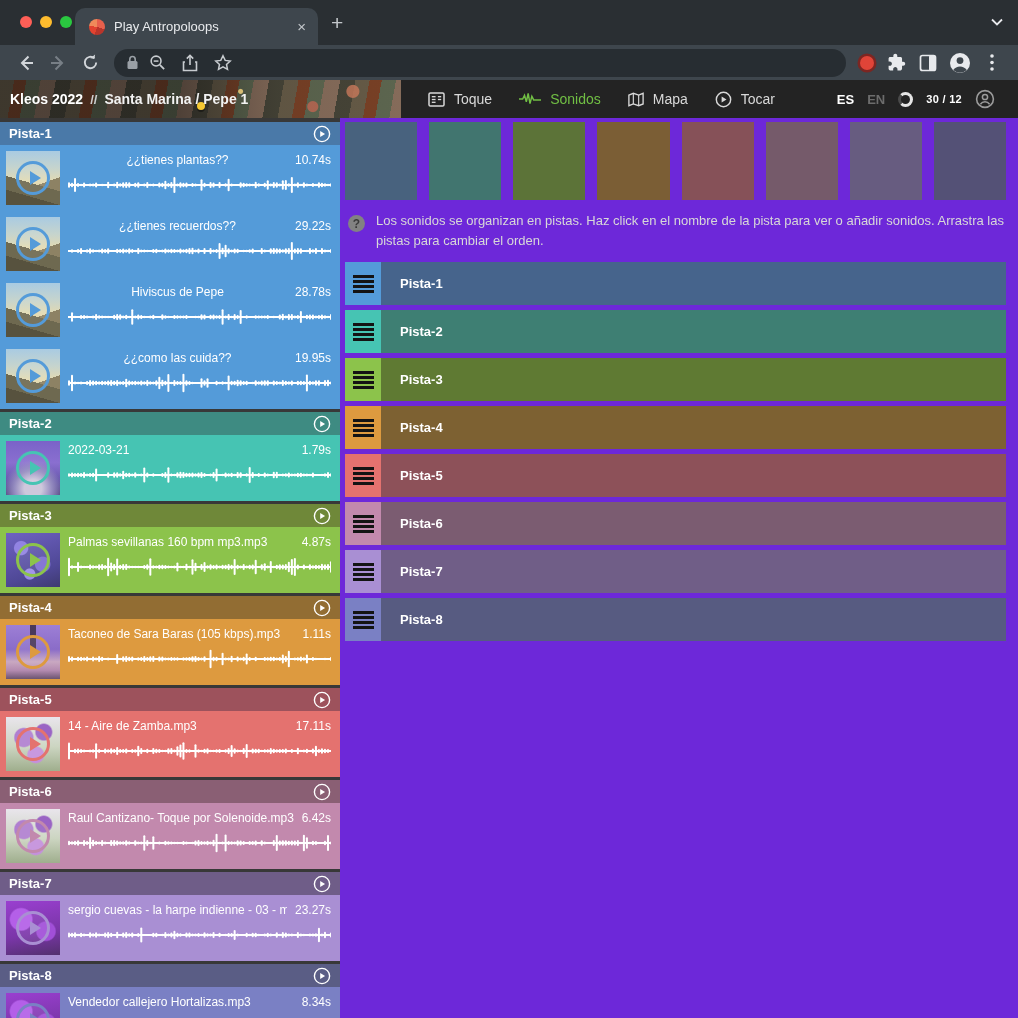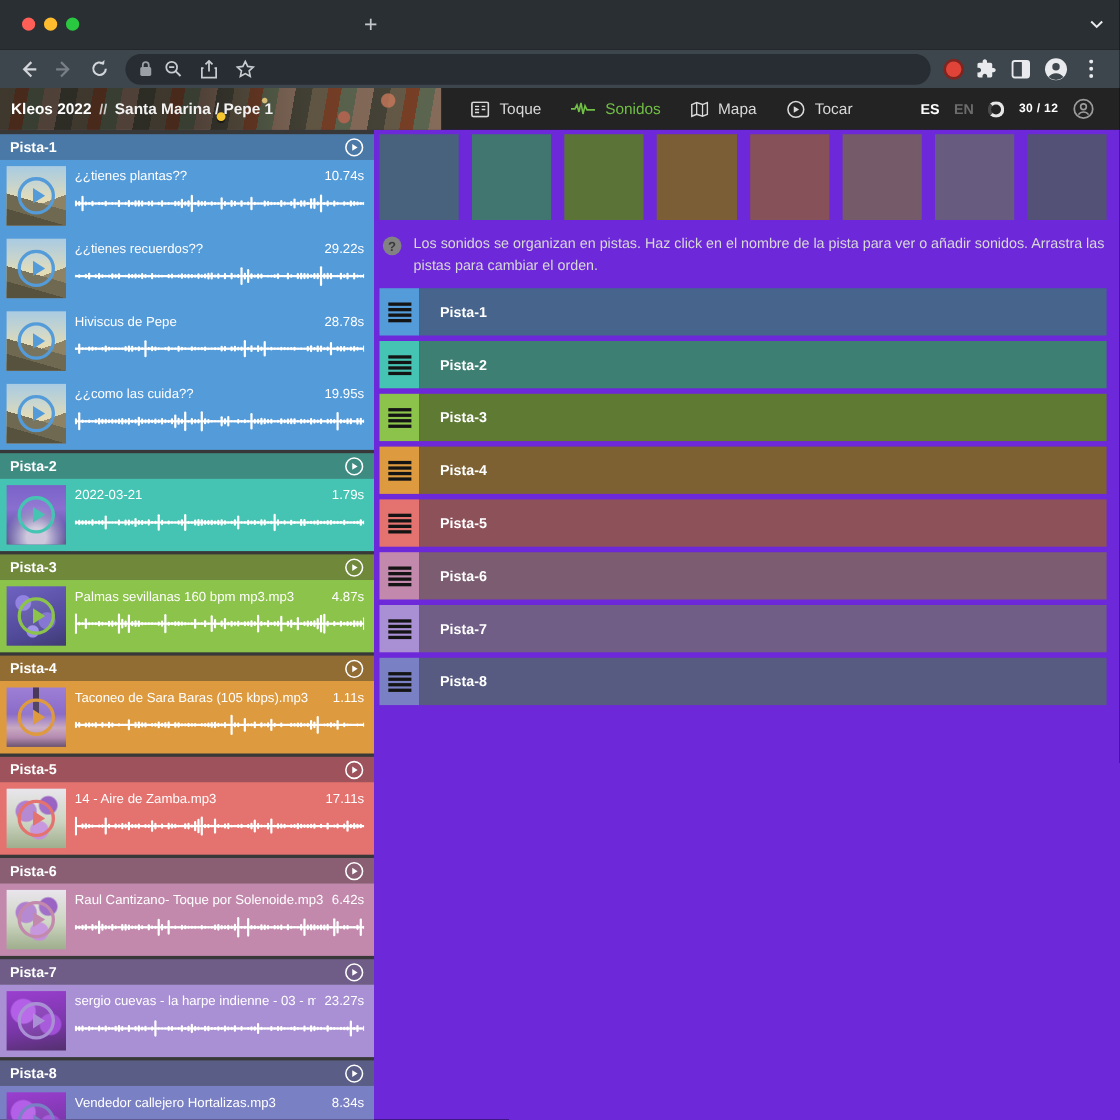--- a/index.html
+++ b/index.html
@@ -119,20 +119,25 @@
 </head>
 <body>
 
 <div class="screen">
 
   <div class="tabstrip">
     <div class="traffic">
       <span class="light red"></span>
       <span class="light yellow"></span>
       <span class="light green"></span>
+    </div>
+    <div class="tab">
+      <span class="favicon"></span>
+      <span class="tab-title">Play Antropoloops</span>
+      <span class="tab-close">×</span>
     </div>
     <div class="newtab">+</div>
     <div class="tabs-chevron">
       <svg width="14" height="10" viewBox="0 0 14 10">
           <path d="M2 2.5 L7 7.5 L12 2.5" stroke="#e8eaed" stroke-width="1.8" fill="none"></path>
         </svg>
     </div>
   </div>
 
   <div class="toolbar">
@@ -260,21 +265,21 @@
         <div class="track-section">
           <div class="track-header" style="background: rgb(74, 121, 168);">
             <span class="tname">Pista-1</span>
             <span class="tplay">
               <svg width="18" height="18" viewBox="0 0 18 18">
                 <circle cx="9" cy="9" r="7.6" stroke="#fff" stroke-width="1.4" fill="none"></circle>
                 <path d="M7.2 5.9 L12.1 9 L7.2 12.1 Z" fill="#fff"></path>
               </svg>
             </span>
           </div>
-          <div class="clips" style="background: rgb(84, 155, 217);">
+          <div class="clips" style="background: rgb(84, 155, 217); text-align: center;">
             <div class="clip">
               <div class="thumb ph-street">
                 <span class="playring" style="border-color: rgb(84, 155, 217);">
                   <span class="tri" style="border-left-color: rgb(84, 155, 217);"></span>
                 </span>
               </div>
               <div class="clip-top">
                 <span class="clip-name">¿¿tienes plantas??</span>
                 <span class="clip-dur">10.74s</span>
               </div>

